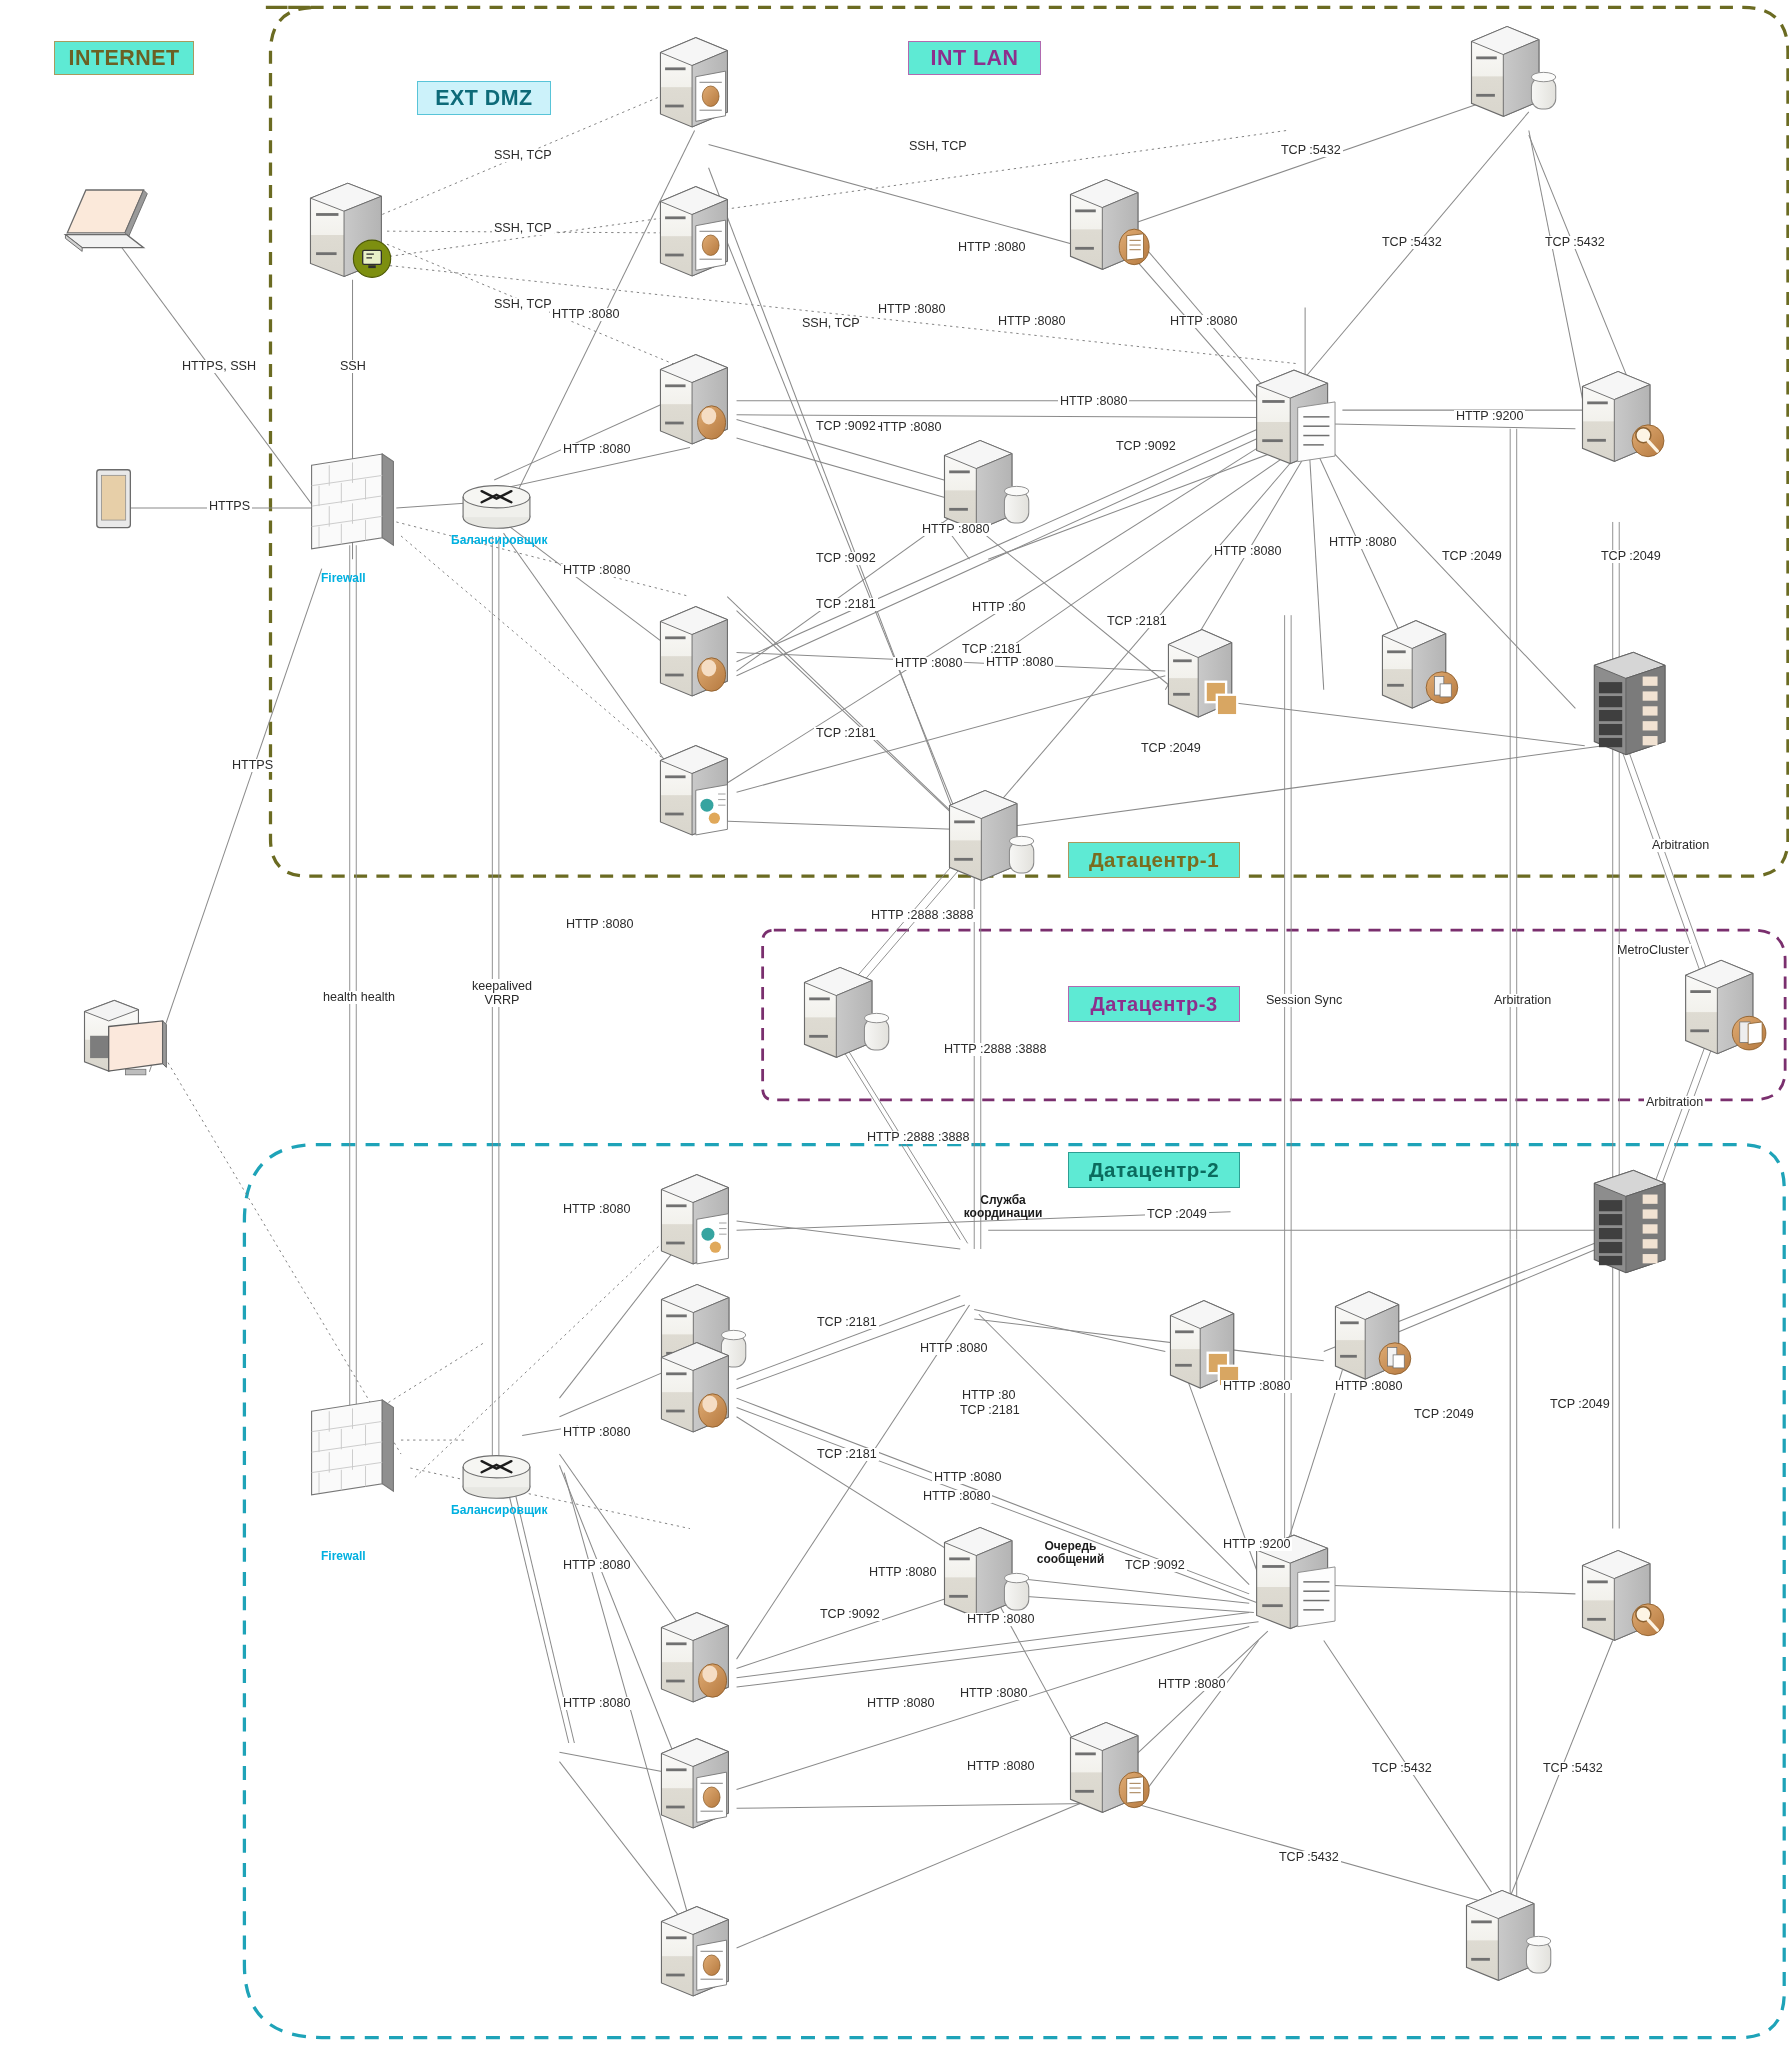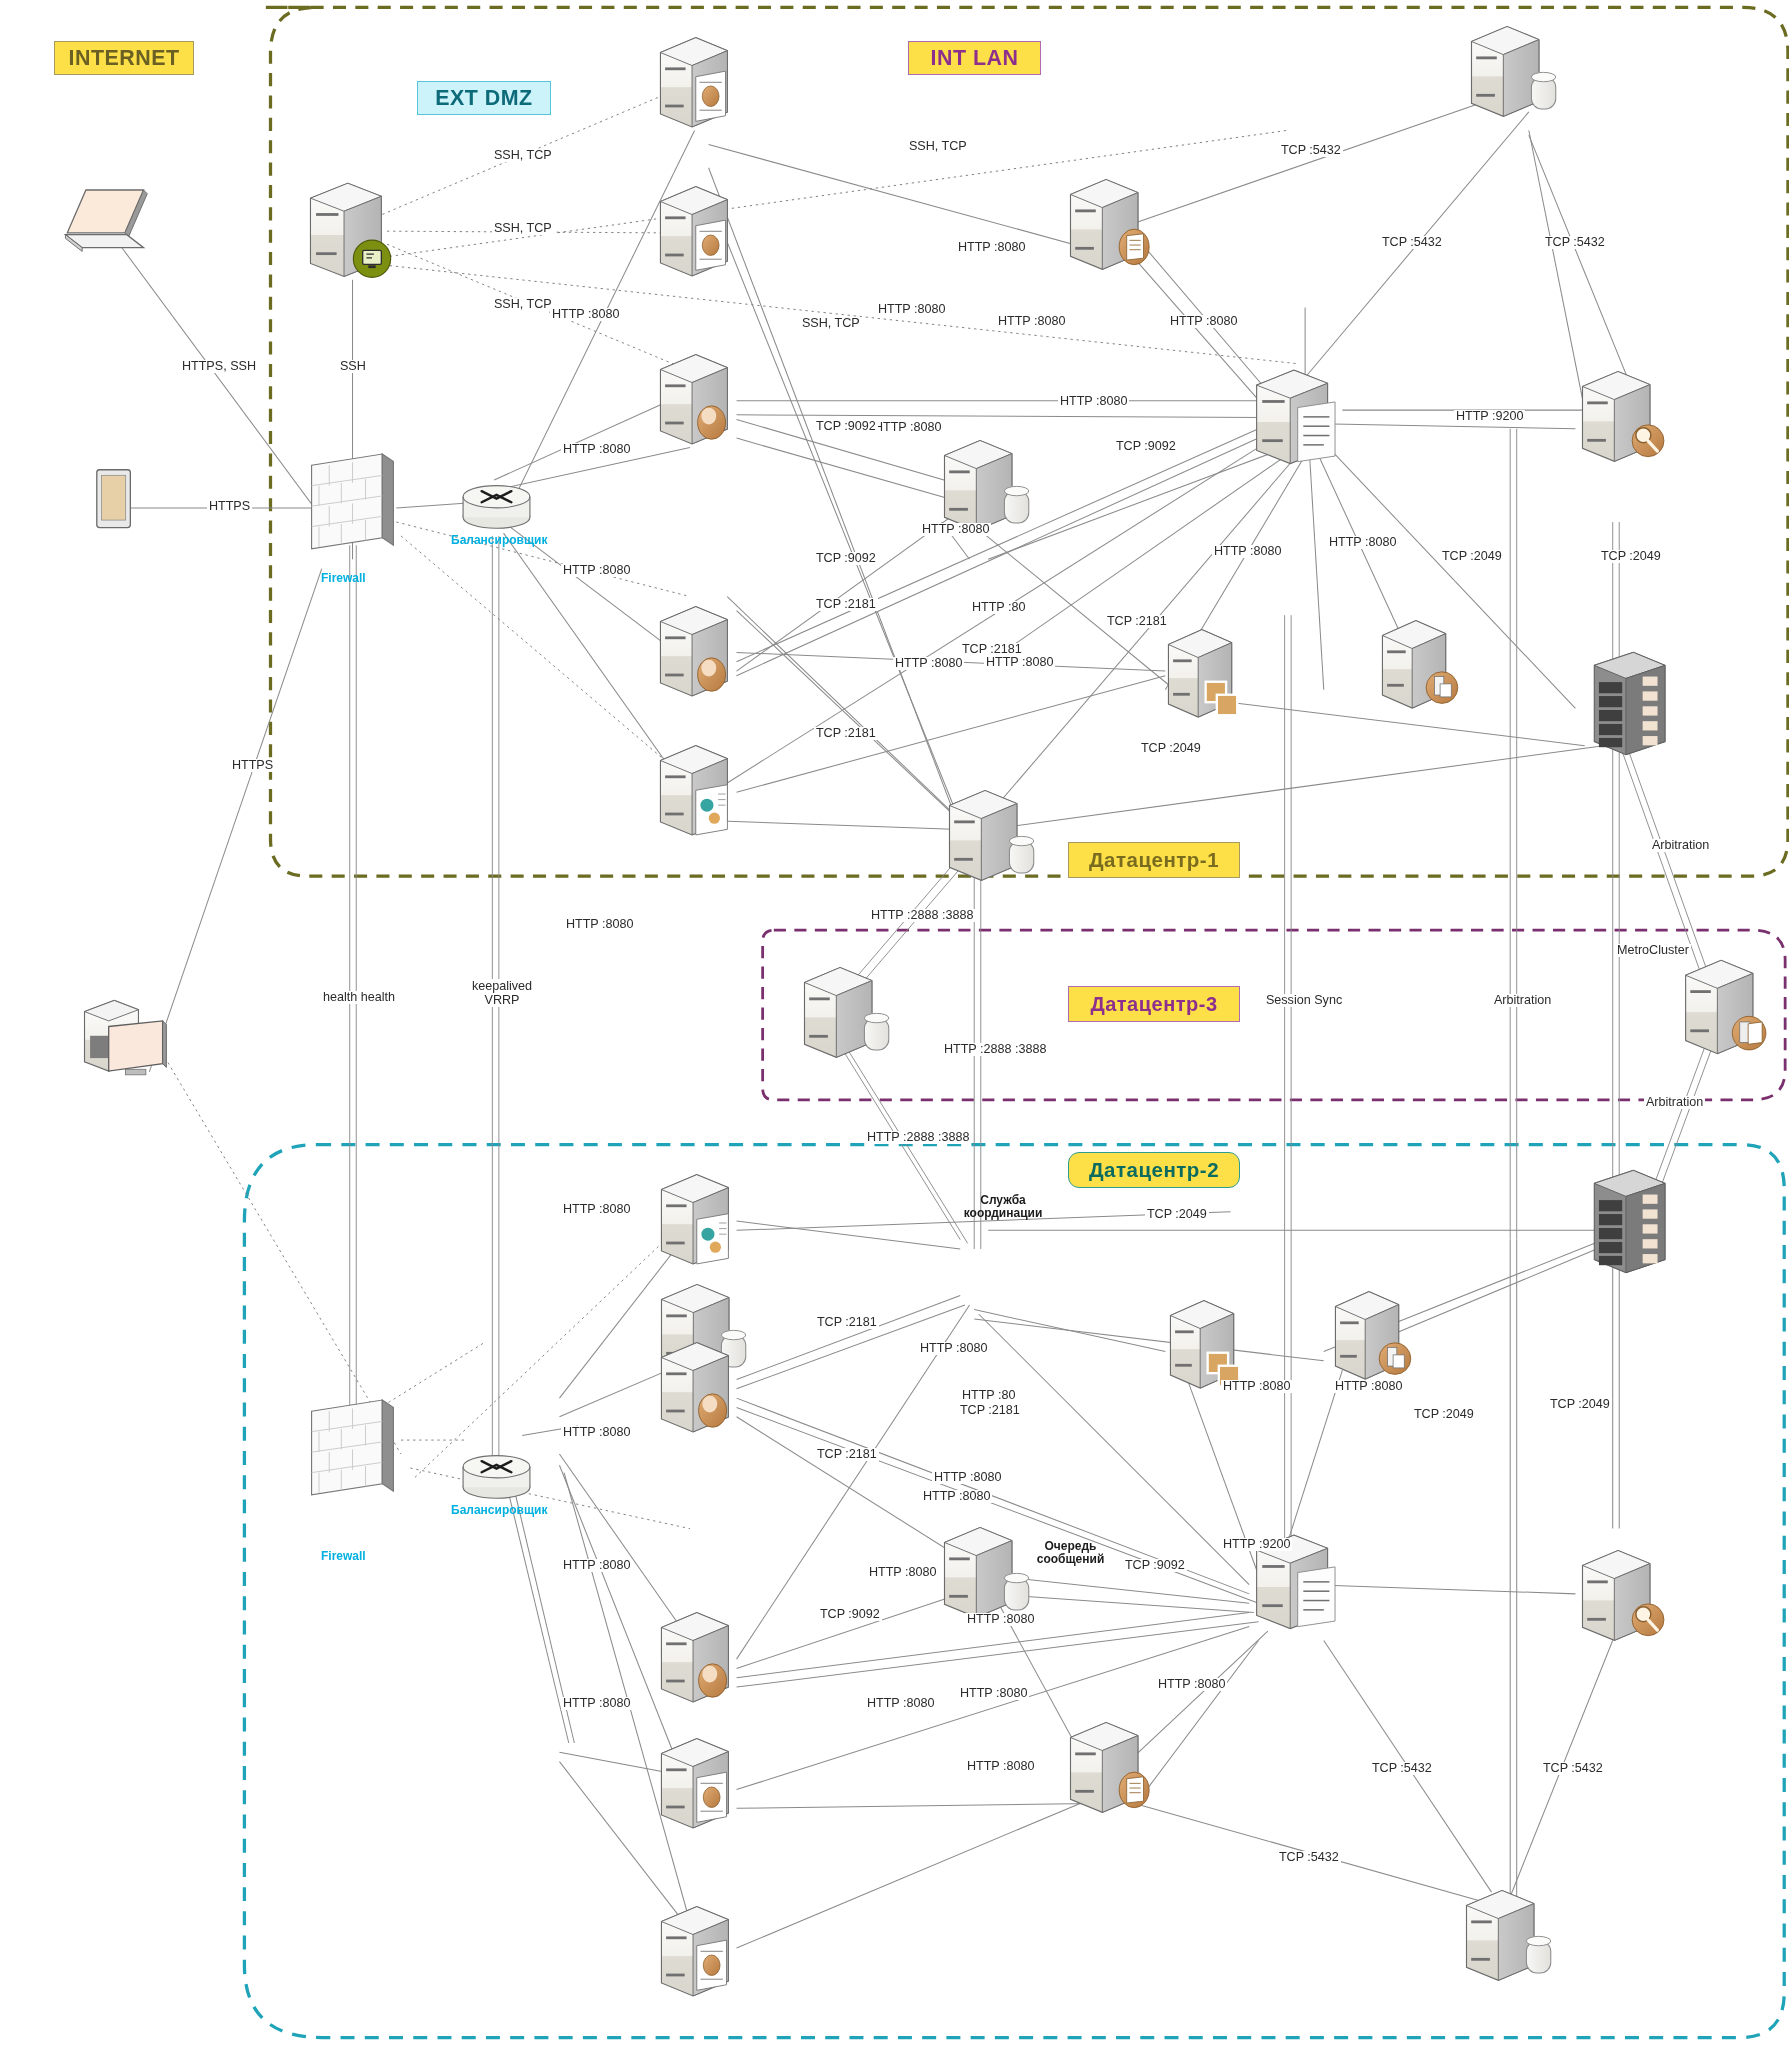--- a/index.html
+++ b/index.html
@@ -1,27 +1,27 @@
 <!DOCTYPE html>
 <html style="font-size:15px"><head>
 <meta charset="utf-8">
 <style>
   html,body{margin:0;padding:0;background:#fff;}
   body{font-family:"Liberation Sans", sans-serif;}
   #stage{position:relative;width:1790px;height:2045px;background:#fff;overflow:hidden;}
   #wires{position:absolute;left:0;top:0;width:1790px;height:2045px;}
-  .zone-label{position:absolute;background:#fde047;border:0.9px solid #999;
+  .zone-label{position:absolute;background:#5eead4;border:0.9px solid #999;
       font-weight:bold;letter-spacing:0.5px;white-space:nowrap;
       display:flex;align-items:center;justify-content:center;}
   .zl-internet{border-color:#a89a5e;color:#6b6024;font-size:21.4px;}
   .zl-extdmz{border-color:#58c4d8;background:#ccf2fa;color:#0d6a78;font-size:21.4px;}
   .zl-intlan{border-color:#b06ab0;color:#8d2f8d;font-size:21.4px;}
   .zl-dc1{border-color:#a89a5e;color:#7a6c1f;font-size:20.5px;}
   .zl-dc3{border-color:#b06ab0;color:#8d2f8d;font-size:20px;}
-  .zl-dc2{border-color:#2e9e93;color:#0b6b5e;font-size:20.5px;border-radius:11px;}
+  .zl-dc2{border-color:#2e9e93;color:#0b6b5e;font-size:20.5px;}
 
   .edge-label{position:absolute;font-size:12.6px;color:#2b2b2b;white-space:nowrap;
       background:#fff;padding:0 1.9px;line-height:13px;}
   .edge-label.two{line-height:14px;text-align:center;}
   .node-label{position:absolute;font-size:12px;font-weight:bold;color:#00b0e0;white-space:nowrap;}
   .node-label.dark{color:#1b1b1b;text-align:center;line-height:13px;}
 
   .node{position:absolute;}
   .node svg{display:block;}
 </style>

